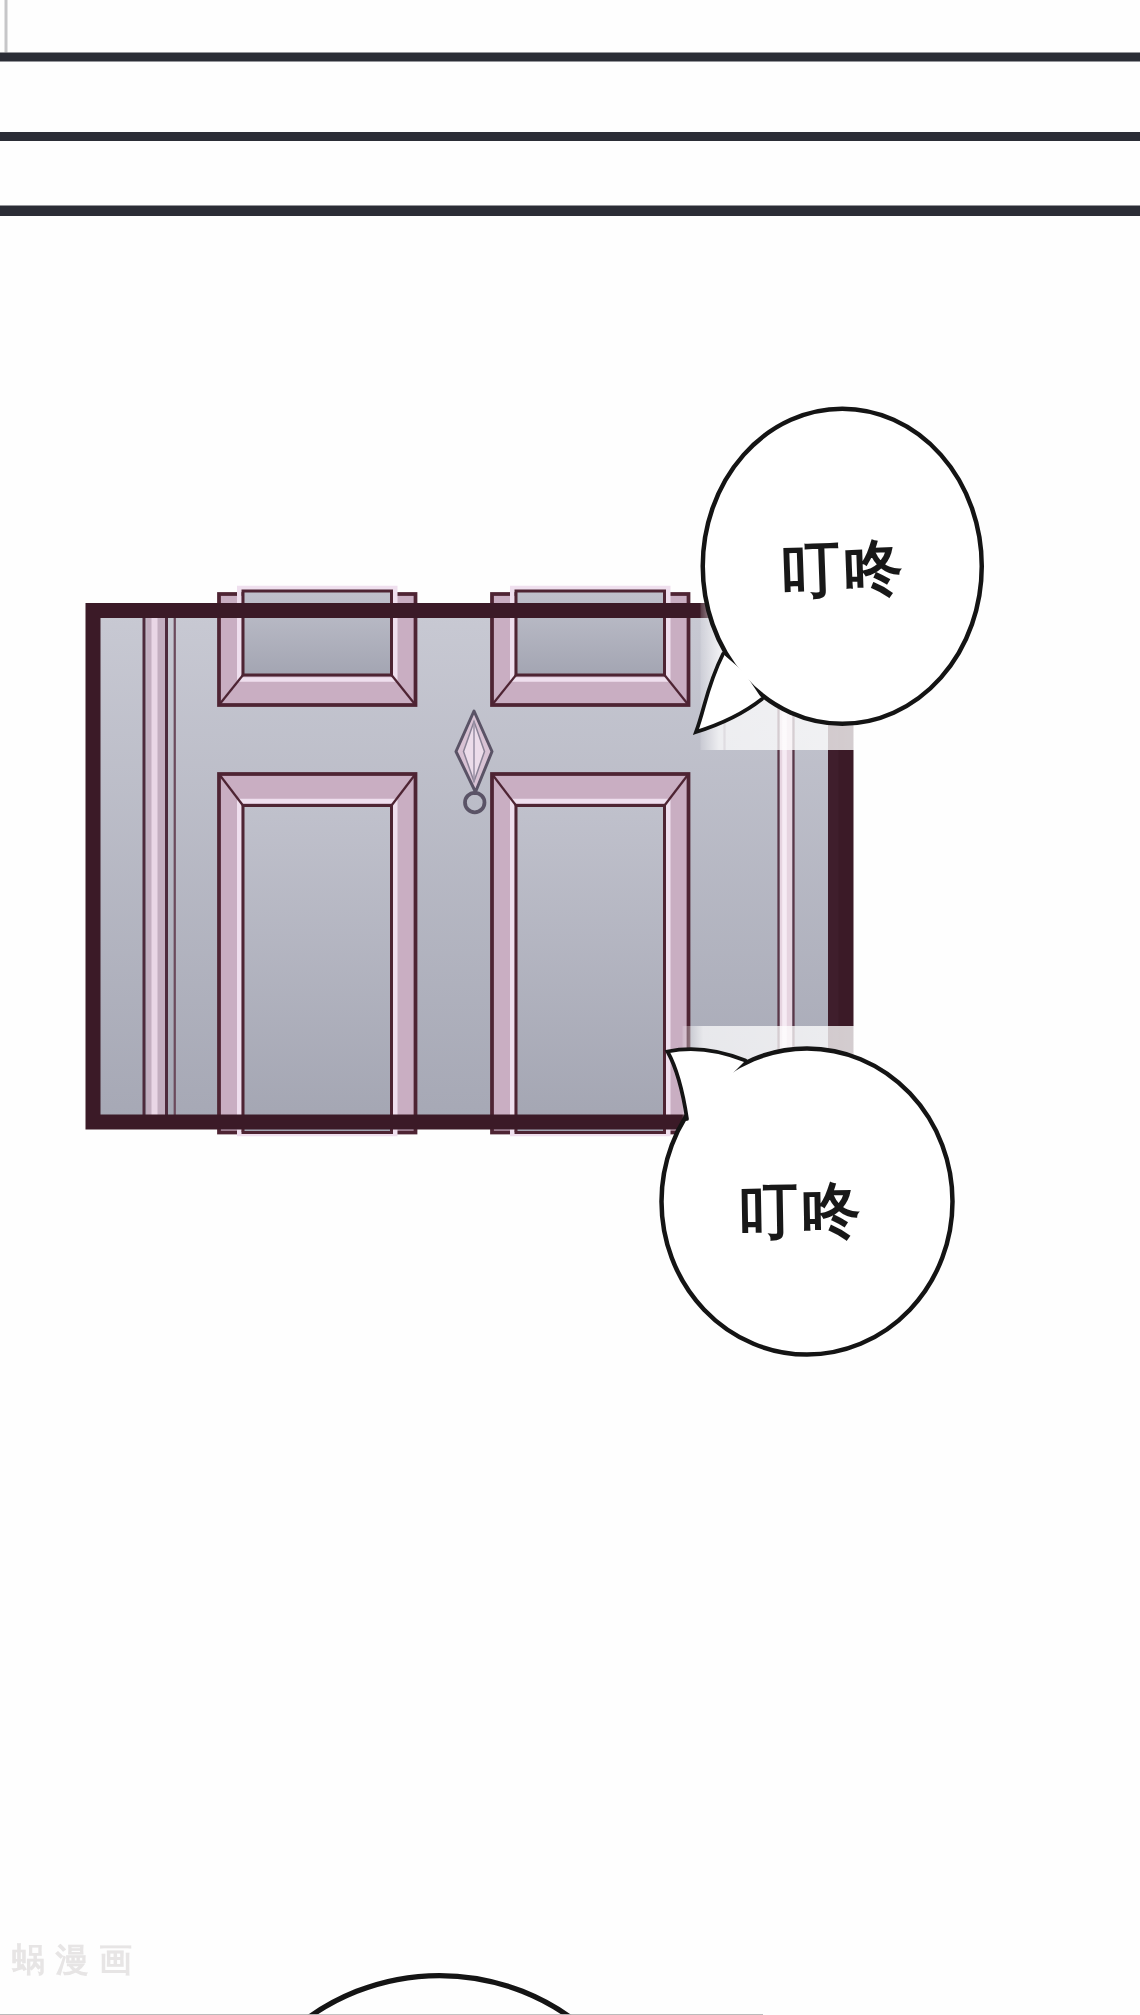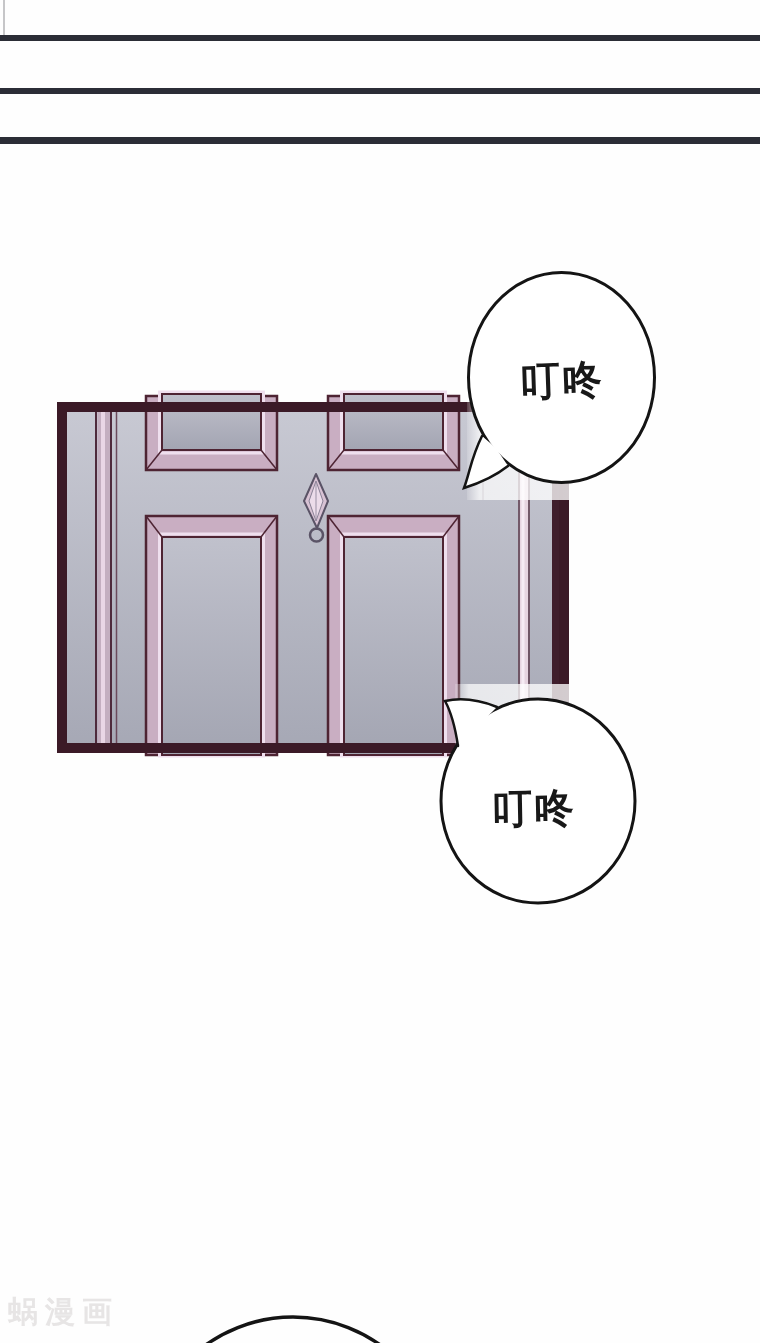--- a/index.html
+++ b/index.html
@@ -29,21 +29,21 @@
     font-weight:700;
     color:#181818;
     letter-spacing:2px;
     line-height:44px;
     white-space:nowrap;
   }
   .bubble-text.b1{left:477px;top:358px;transform:rotate(-2deg);}
   .bubble-text.b2{left:449px;top:786px;transform:rotate(-1deg);}
   .watermark{
     position:absolute;left:8px;top:1292px;
-    font-size:30px;font-weight:700;
+    font-size:22px;font-weight:700;
     color:rgba(212,208,208,0.55);
     letter-spacing:7px;
   }
 </style>
 </head>
 <body>
 
 <div class="page">
 
   <div class="edge-notch"></div>

